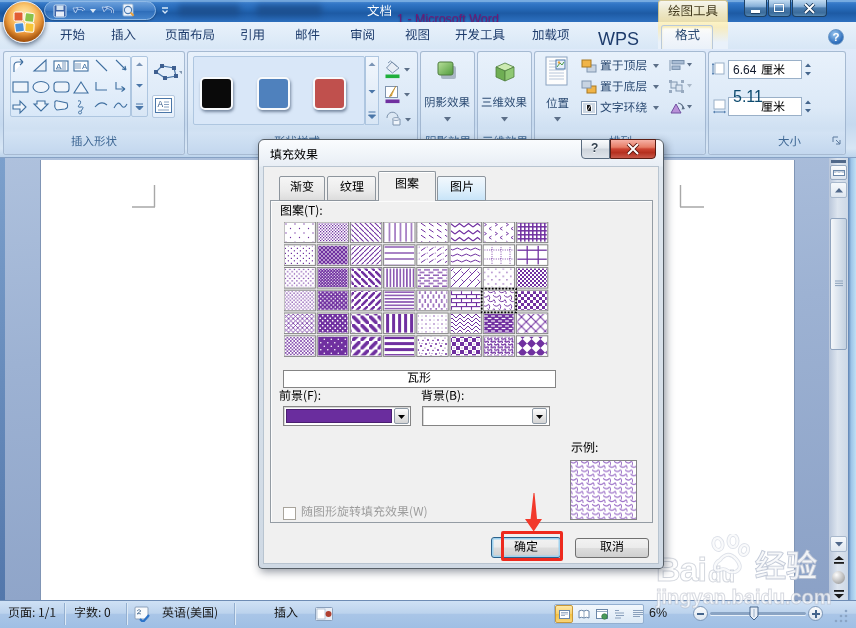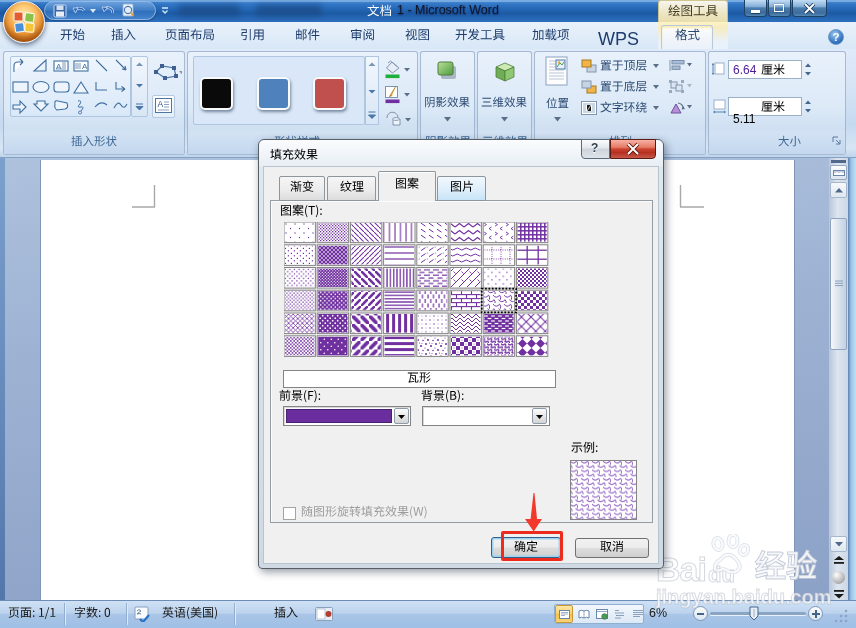--- a/index.html
+++ b/index.html
@@ -43,21 +43,21 @@
     <path d="M2 2 H8 M2.5 4.5 L5 7 L7.5 4.5" stroke="#d6e7f8" stroke-width="1.3" fill="none"></path>
   </svg>
 
 <div class="abs" style="left:178px;top:5px;width:62px;height:11px;background:#1b4a86;filter:blur(3px);opacity:.75;border-radius:4px"></div>
 
 <div class="abs" style="left:256px;top:5px;width:66px;height:11px;background:#1b4a86;filter:blur(3px);opacity:.75;border-radius:4px"></div>
 
 <svg style="position:absolute;left:367px;top:3.5px;overflow:visible" width="26" height="17">
     <path d="M5.3 1C5.7 1.6 6.1 2.4 6.2 2.9L7.2 2.6C7.1 2.1 6.6 1.3 6.3 0.7ZM0.6 2.9V3.9H2.6C3.3 5.8 4.3 7.4 5.6 8.8C4.2 9.9 2.5 10.8 0.5 11.3C0.6 11.6 0.9 12 1 12.2C3.1 11.6 4.9 10.7 6.3 9.4C7.7 10.7 9.4 11.6 11.4 12.2C11.6 11.9 11.9 11.5 12.1 11.3C10.1 10.8 8.4 9.9 7 8.7C8.3 7.4 9.2 5.8 10 3.9H11.9V2.9ZM6.3 8.1C5.1 6.9 4.2 5.5 3.6 3.9H8.9C8.3 5.6 7.4 7 6.3 8.1Z M23.1 1.5C22.9 2.5 22.4 3.8 21.9 4.6L22.7 4.8C23.1 4.1 23.6 2.8 24.1 1.8ZM17.5 1.9C17.9 2.8 18.4 4 18.6 4.7L19.4 4.4C19.2 3.6 18.7 2.5 18.2 1.6ZM14.9 0.8V3.4H13.1V4.3H14.8C14.4 6 13.6 8 12.8 9.1C13 9.3 13.2 9.7 13.3 9.9C13.9 9.1 14.5 7.7 14.9 6.2V12.2H15.8V5.9C16.2 6.6 16.6 7.3 16.8 7.8L17.4 7C17.2 6.7 16.1 5.2 15.8 4.8V4.3H17.4V3.4H15.8V0.8ZM17.1 10.5V11.4H23V12.1H24V5.4H21.2V0.8H20.3V5.4H17.4V6.3H23V7.9H17.6V8.7H23V10.5Z" fill="#ffffff"></path>
   </svg>
-<div class="abs" style="left:397px;top:3px;color:#0f172a;font-size:12.5px;white-space:nowrap;text-shadow:0 1px 2px rgba(0,0,60,.5)">1 - Microsoft Word</div>
+<div class="abs" style="left:397px;top:12px;color:#701a75;font-size:12.5px;white-space:nowrap;text-shadow:0 1px 2px rgba(0,0,60,.5)">1 - Microsoft Word</div>
 
 <div class="abs" style="left:658px;top:0;width:70px;height:22px;background:linear-gradient(#fdfaf0,#f6edc8 55%,#f0e2ae);border-radius:3px 3px 0 0;border:1px solid #d4c68e;border-bottom:none;opacity:.96"></div>
 <svg style="position:absolute;left:668.0px;top:4px;overflow:visible" width="51" height="17">
     <path d="M0.5 10.6 0.7 11.5C1.8 11.1 3.2 10.6 4.5 10L4.3 9.2C2.9 9.8 1.4 10.3 0.5 10.6ZM6 4.9V5.8H10.3V4.9ZM0.7 6C0.9 5.9 1.2 5.8 2.5 5.6C2 6.4 1.6 7 1.4 7.2C1 7.7 0.8 8 0.5 8.1C0.6 8.3 0.7 8.8 0.8 9C1 8.8 1.4 8.7 4.3 7.9C4.3 7.7 4.3 7.4 4.3 7.1L2.1 7.6C3 6.5 3.8 5.1 4.5 3.8L3.7 3.3C3.5 3.8 3.2 4.3 2.9 4.8L1.6 4.9C2.3 3.8 3 2.4 3.5 1.1L2.6 0.7C2.1 2.2 1.3 3.9 1.1 4.3C0.8 4.7 0.6 5 0.4 5.1C0.5 5.3 0.7 5.8 0.7 6ZM4.9 12C5.2 11.8 5.7 11.8 10.3 11.2C10.6 11.6 10.7 12 10.9 12.3L11.7 11.9C11.3 11.1 10.5 9.8 9.7 8.8L9 9.2C9.3 9.6 9.6 10.1 9.9 10.5L6.3 10.9C6.9 10 7.6 8.8 8.1 8H11.5V7.1H4.9V8H7.1C6.6 8.8 5.6 10.4 5.3 10.7C5.1 10.9 4.8 11 4.6 11.1C4.7 11.3 4.9 11.8 4.9 12ZM7.9 0.7C7.2 2.4 5.9 3.9 4.4 4.9C4.6 5.1 4.8 5.6 4.9 5.8C6.1 4.9 7.3 3.7 8.1 2.3C9 3.5 10.3 4.8 11.5 5.6C11.6 5.3 11.8 4.9 11.9 4.7C10.8 4 9.3 2.7 8.6 1.5L8.8 1Z M17.2 7.8C18.2 8 19.5 8.4 20.2 8.8L20.6 8.1C19.9 7.8 18.6 7.4 17.6 7.2ZM15.9 9.3C17.7 9.6 19.8 10.1 21 10.5L21.4 9.8C20.2 9.4 18.1 8.9 16.4 8.7ZM13.6 1.3V12.2H14.4V11.7H23V12.2H24V1.3ZM14.4 10.9V2.2H23V10.9ZM17.7 2.4C17.1 3.4 16 4.4 14.9 5C15.1 5.2 15.4 5.4 15.6 5.6C15.9 5.3 16.3 5 16.7 4.7C17.1 5.1 17.6 5.5 18.1 5.8C17 6.3 15.8 6.7 14.7 6.9C14.8 7.1 15 7.5 15.1 7.7C16.4 7.4 17.7 6.9 18.9 6.3C19.9 6.9 21.1 7.3 22.3 7.5C22.4 7.3 22.6 7 22.8 6.8C21.7 6.6 20.6 6.3 19.6 5.8C20.6 5.2 21.3 4.5 21.9 3.7L21.3 3.4L21.2 3.4H17.9C18.1 3.2 18.3 2.9 18.5 2.7ZM17.2 4.2 17.3 4.1H20.6C20.1 4.6 19.5 5 18.8 5.4C18.2 5.1 17.6 4.7 17.2 4.2Z M25.6 10.3V11.3H36.9V10.3H31.7V3.1H36.2V2.2H26.3V3.1H30.7V10.3Z M45.1 10.2C46.5 10.8 47.9 11.7 48.8 12.3L49.5 11.6C48.6 11 47.1 10.2 45.7 9.5ZM41.6 9.6C40.8 10.3 39.3 11.1 38 11.6C38.2 11.8 38.5 12.1 38.7 12.3C40 11.8 41.5 10.9 42.5 10.2ZM40.1 1.3V8.6H38.1V9.5H49.4V8.6H47.5V1.3ZM41 8.6V7.5H46.6V8.6ZM41 3.9H46.6V5H41ZM41 3.2V2.1H46.6V3.2ZM41 5.7H46.6V6.8H41Z" fill="#433a1e"></path>
   </svg>
 
 <div class="abs" style="left:744px;top:0;width:23px;height:17px;background:linear-gradient(#c2dcf2 0%,#87b0d8 40%,#4a7cae 50%,#3b6c9c 80%,#5588b4 100%);border:1px solid #1e4266;border-top:none;border-radius:0 0 4px 4px"></div>
 <div class="abs" style="left:751px;top:10px;width:9px;height:3px;background:#fff;box-shadow:0 1px 1px #1a3a5c"></div>
 
 <div class="abs" style="left:768px;top:0;width:23px;height:17px;background:linear-gradient(#c2dcf2 0%,#87b0d8 40%,#4a7cae 50%,#3b6c9c 80%,#5588b4 100%);border:1px solid #1e4266;border-top:none;border-radius:0 0 4px 4px"></div>
@@ -361,37 +361,37 @@
 <svg style="position:absolute;left:777.5px;top:135px;overflow:visible" width="24" height="15">
     <path d="M5.3 0.7C5.3 1.6 5.3 2.8 5.1 4H0.7V4.9H5C4.5 7.1 3.4 9.3 0.5 10.5C0.7 10.7 1 11 1.1 11.2C4 10 5.2 7.8 5.8 5.5C6.7 8.2 8.1 10.2 10.4 11.2C10.5 11 10.8 10.6 11 10.4C8.8 9.5 7.3 7.4 6.5 4.9H10.8V4H6C6.2 2.8 6.2 1.6 6.2 0.7Z M16.8 0.9V10.1C16.8 10.3 16.7 10.4 16.5 10.4C16.3 10.4 15.4 10.4 14.6 10.4C14.7 10.6 14.9 11 15 11.3C16 11.3 16.8 11.3 17.2 11.1C17.6 11 17.8 10.7 17.8 10.1V0.9ZM19.6 3.8C20.6 5.4 21.5 7.6 21.8 9L22.7 8.6C22.4 7.2 21.4 5.1 20.4 3.5ZM13.8 3.6C13.5 5.1 12.9 7.1 11.9 8.3C12.1 8.4 12.5 8.6 12.7 8.8C13.7 7.5 14.4 5.4 14.8 3.7Z" fill="#3e6794"></path>
   </svg>
 
 <svg class="abs" style="left:712px;top:62px" width="15" height="15">
     <rect x="3" y="1" width="9" height="11" fill="#fff" stroke="#9ab0c8"></rect>
     <path d="M1 2 v10 M0 3 l1 -1.5 1 1.5 M0 11 l1 1.5 1 -1.5" stroke="#4a76a8" fill="none" stroke-width=".9"></path>
   </svg>
 
 <div class="abs" style="left:728px;top:60px;width:74px;height:19px;background:#fff;border:1px solid #9ab0c8"></div>
-<div class="abs" style="left:733px;top:63px;font-size:12px;color:#4c1d95">6.64 </div>
+<div class="abs" style="left:733px;top:63px;font-size:12px;color:#0f172a">6.64 </div>
 <svg style="position:absolute;left:761px;top:63px;overflow:visible" width="25" height="16">
     <path d="M1.6 1.4V5C1.6 6.8 1.5 9.4 0.4 11.1C0.7 11.2 1 11.5 1.2 11.6C2.3 9.7 2.5 6.9 2.5 5V2.3H11.3V1.4ZM3.4 3.1V7.5H6.5V7.6H6.5V8.6H3.3V9.3H6.5V10.6H2.4V11.4H11.5V10.6H7.4V9.3H10.6V8.6H7.4V7.6H7.3V7.5H10.5V3.1ZM4.3 5.7H6.5V6.8H4.3ZM7.3 5.7H9.6V6.8H7.3ZM4.3 3.8H6.5V5H4.3ZM7.3 3.8H9.6V5H7.3Z M21.8 1.3C21.3 2.3 20.6 3.6 20 4.3L20.8 4.7C21.4 3.9 22.1 2.7 22.7 1.7ZM13.4 1.8C14.1 2.7 14.8 3.8 15 4.6L15.9 4.2C15.6 3.4 14.9 2.3 14.2 1.4ZM17.5 0.7V5.3H12.7V6.2H16.8C15.8 7.9 14 9.6 12.4 10.5C12.6 10.6 12.9 11 13.1 11.2C14.7 10.2 16.4 8.5 17.5 6.7V11.8H18.5V6.6C19.6 8.4 21.3 10.2 22.9 11.1C23.1 10.9 23.4 10.5 23.6 10.3C22 9.5 20.3 7.9 19.2 6.2H23.3V5.3H18.5V0.7Z" fill="#000"></path>
   </svg>
 
 <svg class="abs" style="left:803px;top:61px" width="10" height="18">
     <path d="M2 6 L8 6 L5 2.5 Z" fill="#44658c"></path>
     <path d="M2 11 L8 11 L5 14.5 Z" fill="#44658c"></path>
   </svg>
 
 <svg class="abs" style="left:712px;top:99px" width="15" height="15">
     <rect x="2" y="1" width="11" height="9" fill="#fff" stroke="#9ab0c8"></rect>
     <path d="M2 13 h11 M3 12 l-1.5 1 1.5 1 M12 12 l1.5 1 -1.5 1" stroke="#4a76a8" fill="none" stroke-width=".9"></path>
   </svg>
 
 <div class="abs" style="left:728px;top:97px;width:74px;height:19px;background:#fff;border:1px solid #9ab0c8"></div>
-<div class="abs" style="left:733px;top:112px;font-size:12px;color:#000000">5.11 </div>
+<div class="abs" style="left:733px;top:88px;font-size:16px;color:#0c4a6e">5.11 </div>
 <svg style="position:absolute;left:761px;top:100px;overflow:visible" width="25" height="16">
     <path d="M1.6 1.4V5C1.6 6.8 1.5 9.4 0.4 11.1C0.7 11.2 1 11.5 1.2 11.6C2.3 9.7 2.5 6.9 2.5 5V2.3H11.3V1.4ZM3.4 3.1V7.5H6.5V7.6H6.5V8.6H3.3V9.3H6.5V10.6H2.4V11.4H11.5V10.6H7.4V9.3H10.6V8.6H7.4V7.6H7.3V7.5H10.5V3.1ZM4.3 5.7H6.5V6.8H4.3ZM7.3 5.7H9.6V6.8H7.3ZM4.3 3.8H6.5V5H4.3ZM7.3 3.8H9.6V5H7.3Z M21.8 1.3C21.3 2.3 20.6 3.6 20 4.3L20.8 4.7C21.4 3.9 22.1 2.7 22.7 1.7ZM13.4 1.8C14.1 2.7 14.8 3.8 15 4.6L15.9 4.2C15.6 3.4 14.9 2.3 14.2 1.4ZM17.5 0.7V5.3H12.7V6.2H16.8C15.8 7.9 14 9.6 12.4 10.5C12.6 10.6 12.9 11 13.1 11.2C14.7 10.2 16.4 8.5 17.5 6.7V11.8H18.5V6.6C19.6 8.4 21.3 10.2 22.9 11.1C23.1 10.9 23.4 10.5 23.6 10.3C22 9.5 20.3 7.9 19.2 6.2H23.3V5.3H18.5V0.7Z" fill="#000"></path>
   </svg>
 
 <svg class="abs" style="left:803px;top:98px" width="10" height="18">
     <path d="M2 6 L8 6 L5 2.5 Z" fill="#44658c"></path>
     <path d="M2 11 L8 11 L5 14.5 Z" fill="#44658c"></path>
   </svg>
 
 <svg class="abs" style="left:832px;top:136px" width="10" height="10">

